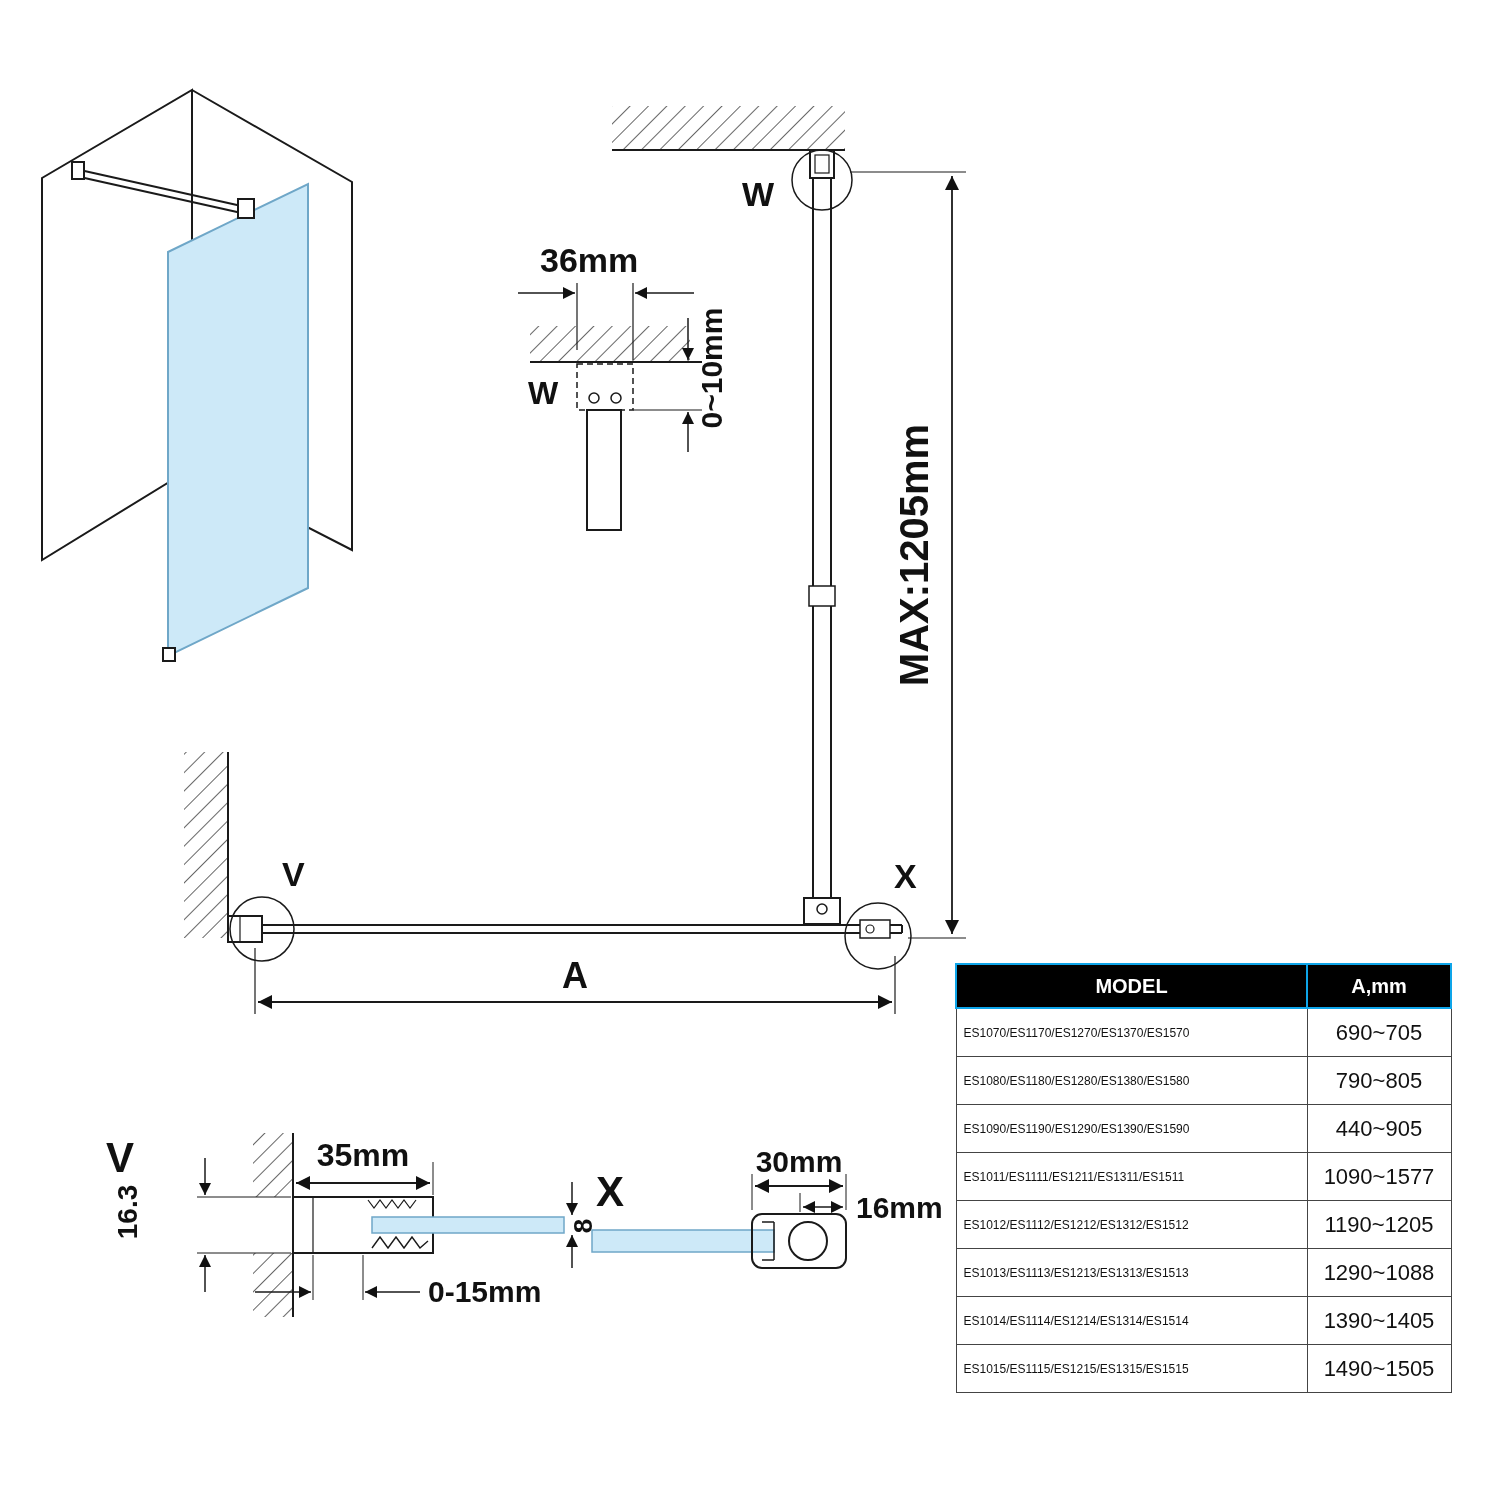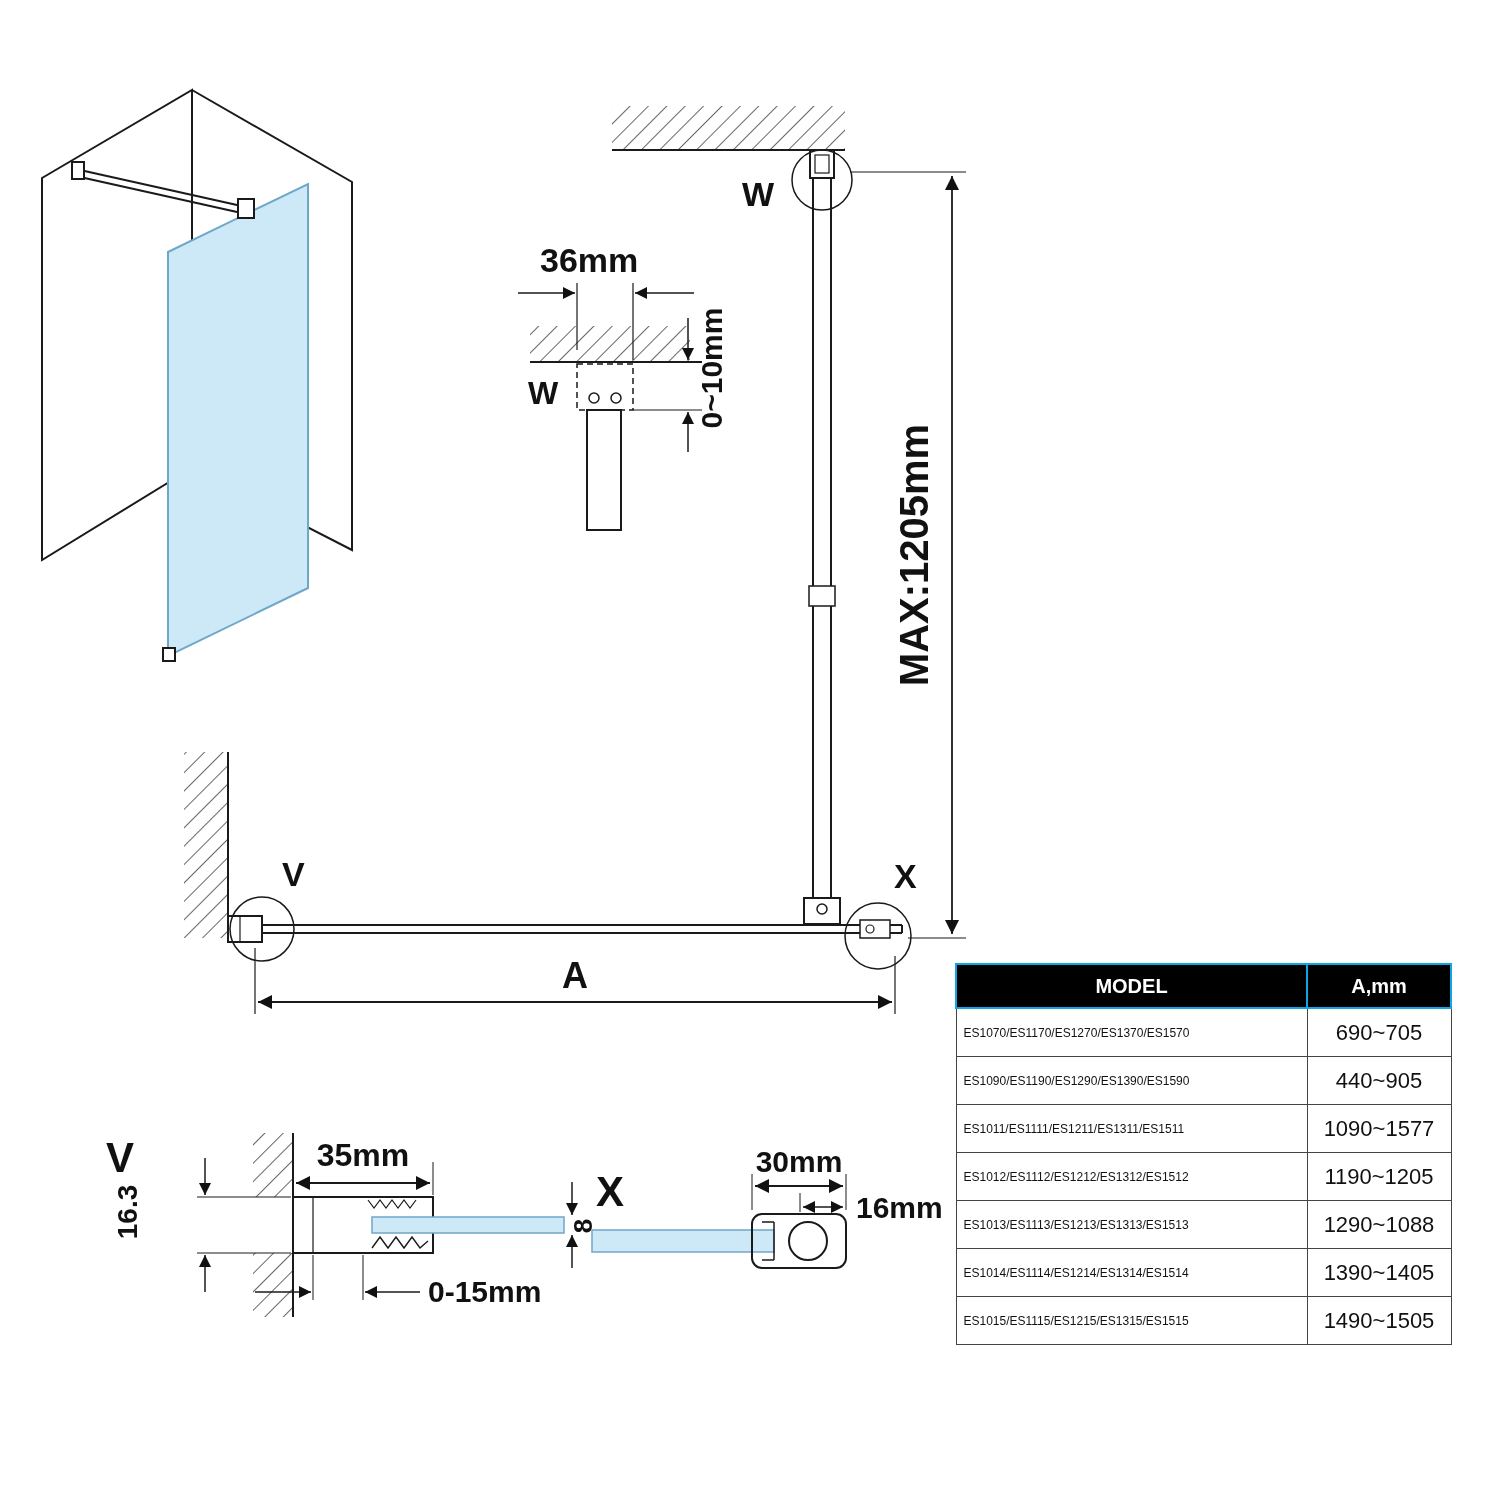--- a/index.html
+++ b/index.html
@@ -165,20 +165,24 @@
       <th class="col-amm">A,mm</th>
     </tr>
   </thead>
   <tbody>
 
       <tr>
         <td class="model">ES1070/ES1170/ES1270/ES1370/ES1570</td>
         <td class="amm">690~705</td>
       </tr>
 
+      <tr>
+        <td class="model">ES1080/ES1180/ES1280/ES1380/ES1580</td>
+        <td class="amm">790~805</td>
+      </tr>
 
       <tr>
         <td class="model">ES1090/ES1190/ES1290/ES1390/ES1590</td>
         <td class="amm">440~905</td>
       </tr>
 
 
       <tr>
         <td class="model">ES1011/ES1111/ES1211/ES1311/ES1511</td>
         <td class="amm">1090~1577</td>

